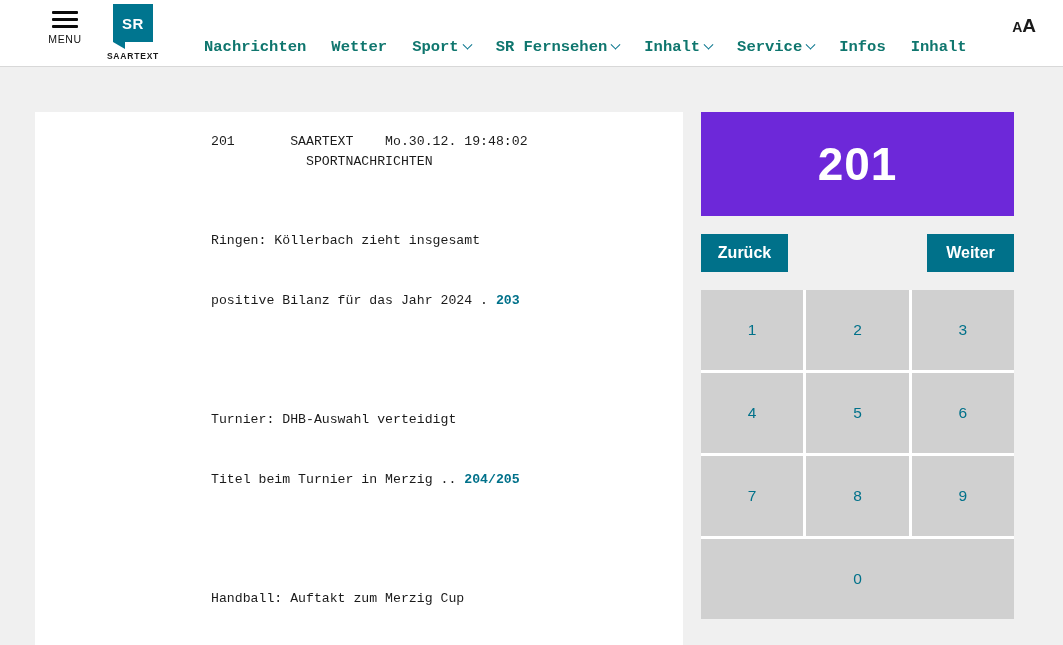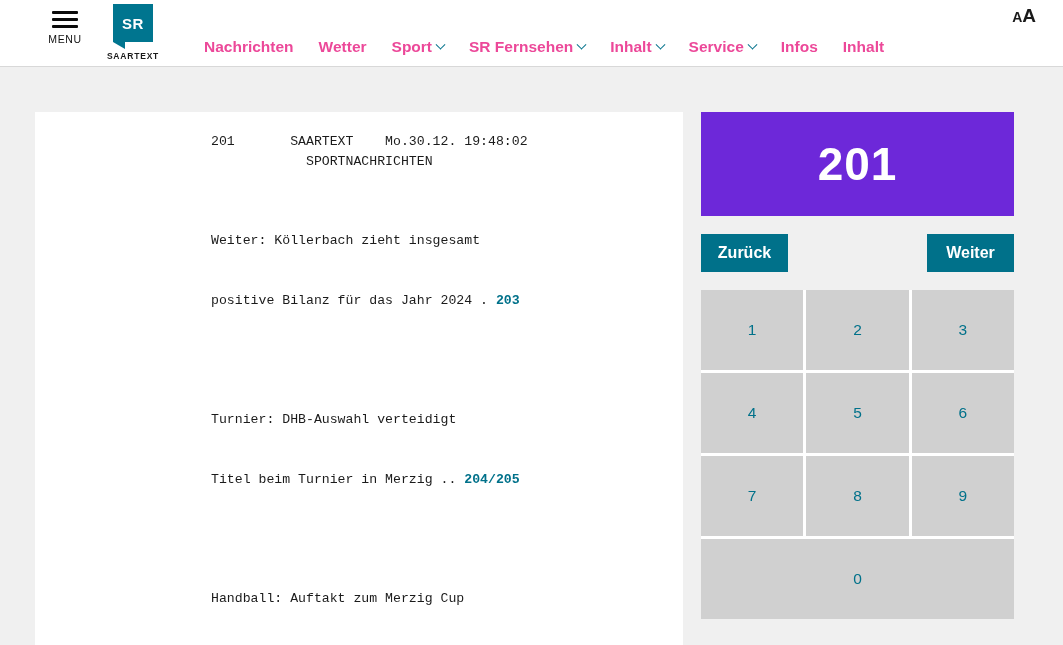--- a/index.html
+++ b/index.html
@@ -93,42 +93,43 @@
   }
 
   .nav {
     display: flex;
     align-items: center;
     margin-left: 42px;
     margin-top: 38px;
     gap: 25px;
   }
   .nav-item {
-    color: #ec4899;
+    color: #0f766e;
     font-size: 15.5px;
     font-weight: bold;
     cursor: pointer;
     display: flex;
     align-items: center;
     gap: 5px;
     white-space: nowrap;
+    font-family: Liberation Mono, monospace;
   }
   .chev {
     display: inline-block;
     width: 7px;
     height: 7px;
     border-right: 1.6px solid #00718a;
     border-bottom: 1.6px solid #00718a;
     transform: rotate(45deg) translate(-2px, -2px);
   }
 
   .font-size-btn {
     position: absolute;
     right: 27px;
-    top: 6px;
+    top: 16px;
     color: #1a1a1a;
     cursor: pointer;
     line-height: 1;
   }
   .font-size-btn .a-small { font-size: 14px; font-weight: bold; }
   .font-size-btn .a-large { font-size: 19px; font-weight: bold; }
 
   
   .page {
     display: flex;
@@ -271,21 +272,21 @@
 </div>
 
 <div class="page">
 
   <div class="teletext">
     <div class="tt-inner">
       <div class="tt-head-line">201       SAARTEXT    Mo.30.12. 19:48:02</div>
       <div class="tt-center">            SPORTNACHRICHTEN</div>
 
       <div class="tt-block">
-        <div class="tt-row">Weiter: Köllerbach zieht insgesamt</div>
+        <div class="tt-row">Ringen: Köllerbach zieht insgesamt</div>
         <div class="tt-row"><span>positive Bilanz für das Jahr 2024 . </span><span class="tt-link">203</span></div>
       </div>
 
       <div class="tt-block">
         <div class="tt-row">Turnier: DHB-Auswahl verteidigt</div>
         <div class="tt-row"><span>Titel beim Turnier in Merzig .. </span><span class="tt-link">204/205</span></div>
       </div>
 
       <div class="tt-block">
         <div class="tt-row">Handball: Auftakt zum Merzig Cup</div>

